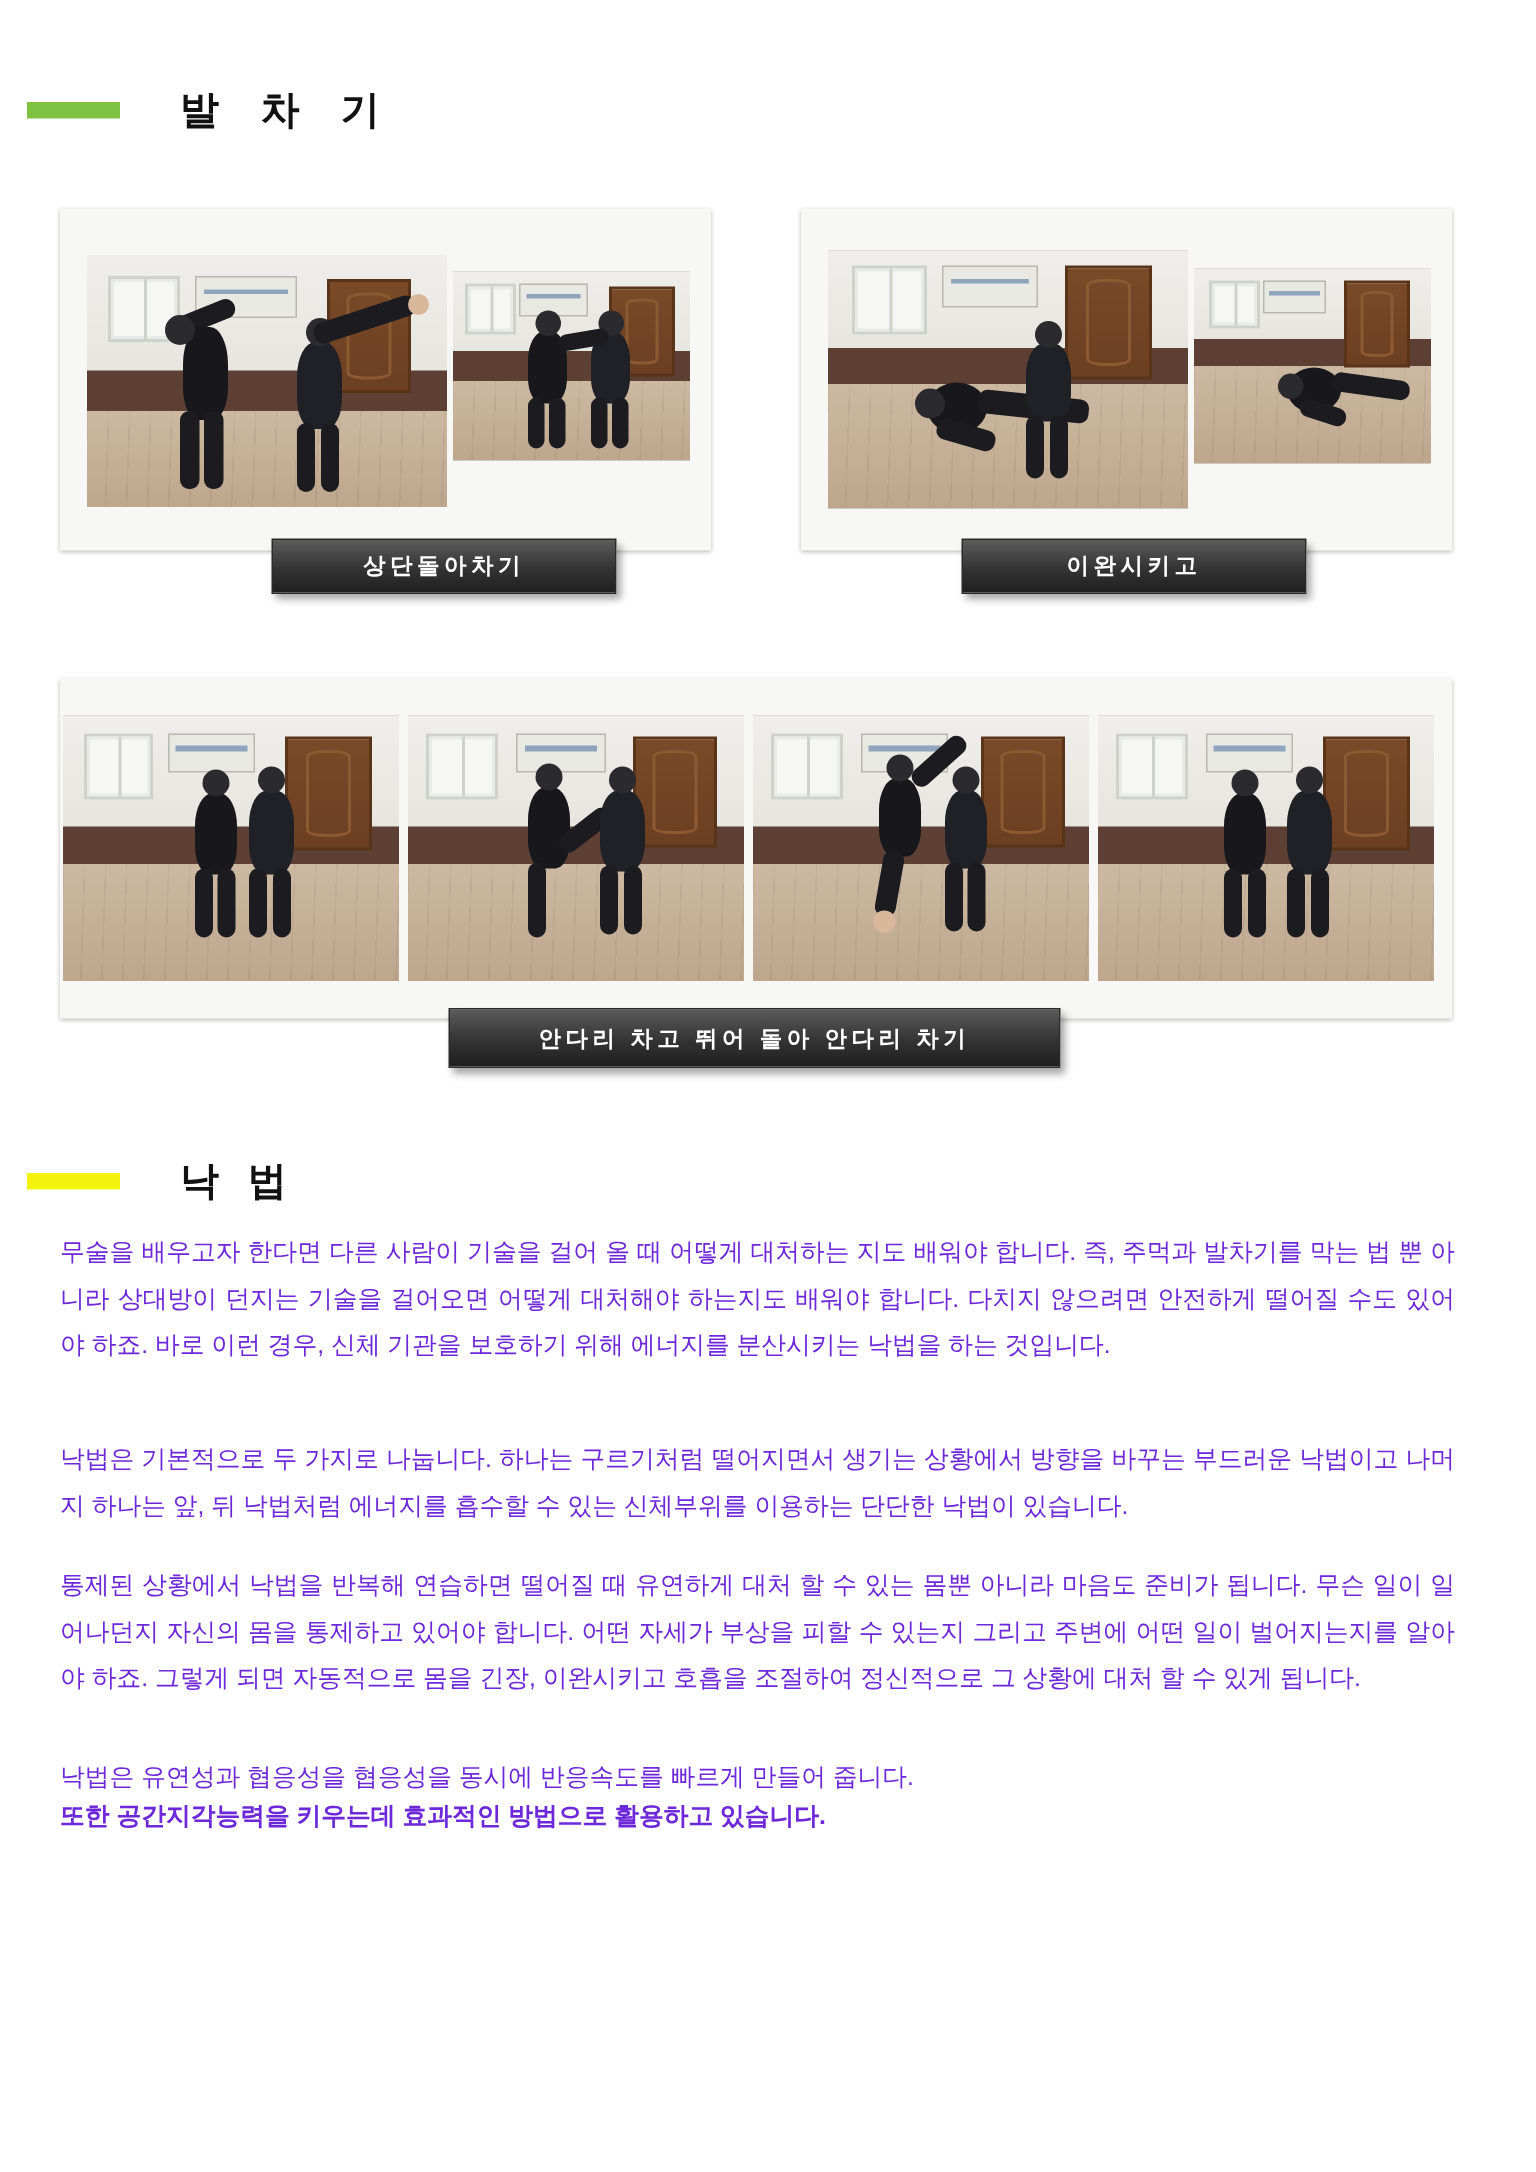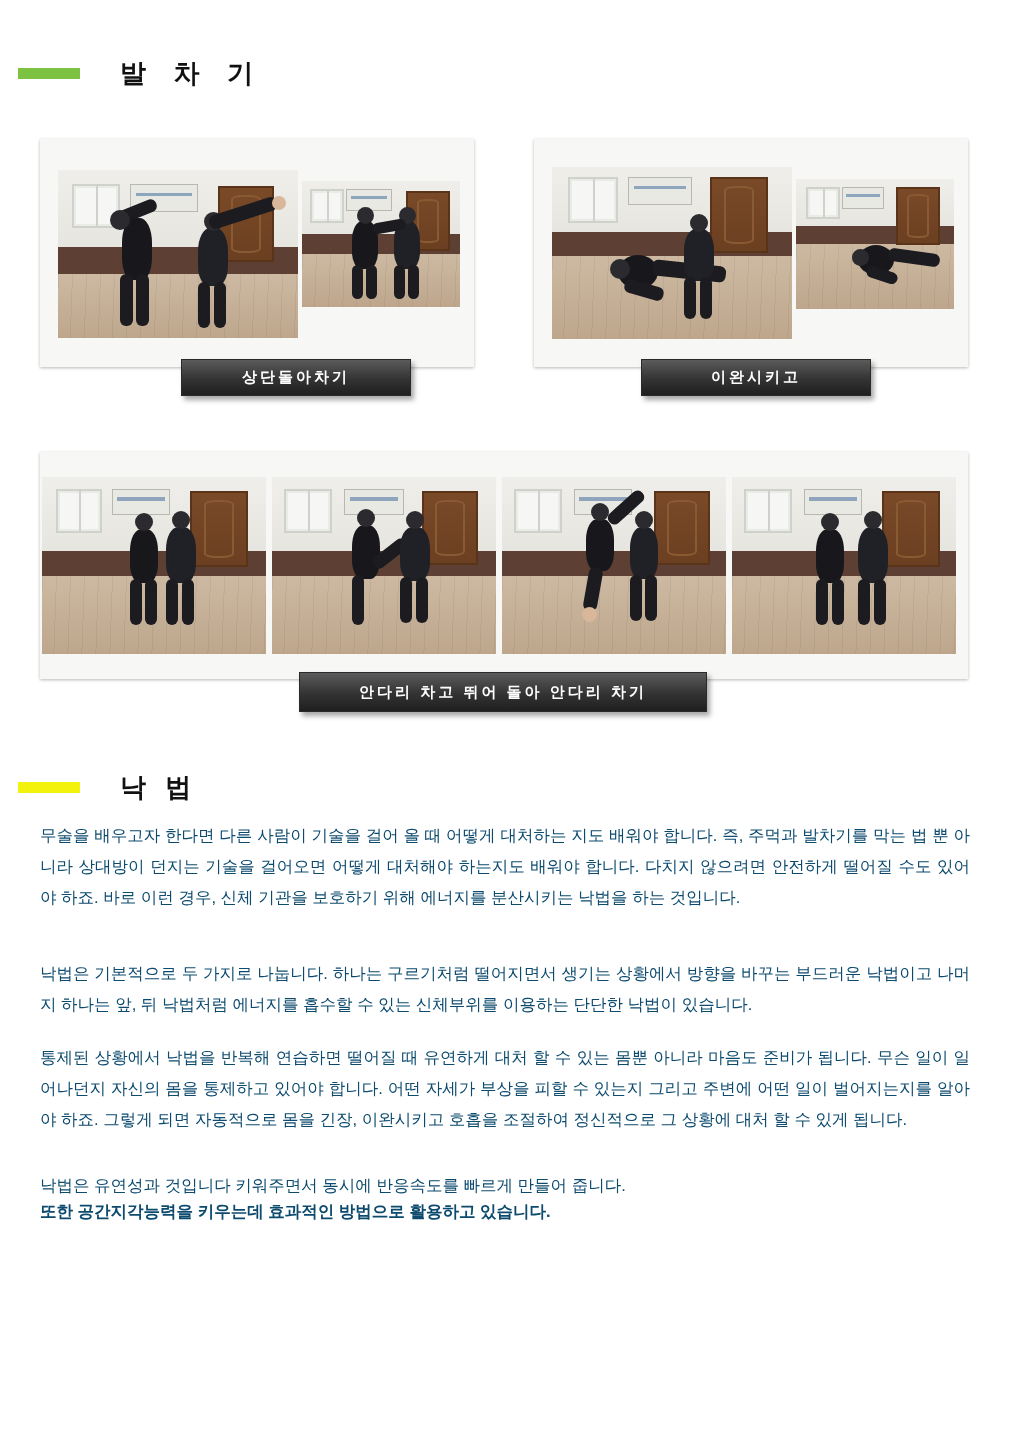--- a/index.html
+++ b/index.html
@@ -155,21 +155,21 @@
   #cap-2 { left: 641px; top: 359px; width: 228px; height: 35px; }
   #cap-3 { left: 299px; top: 672px; width: 406px; height: 38px; }
 
   
   .body-text {
     position: absolute;
     left: 40px;
     width: 930px;
     font-size: 16.5px;
     line-height: 31px;
-    color: #0c4a6e;
+    color: #6d28d9;
     text-align: justify;
   }
   #para-1 { top: 820px; }
   #para-2 { top: 958px; }
   #para-3 { top: 1042px; }
   #para-4 { top: 1170px; }
   #para-5 { top: 1196px; font-weight: bold; }
 </style>
 </head>
 <body>
@@ -352,14 +352,14 @@
 <div class="caption" id="cap-3">안다리 차고 뛰어 돌아 안다리 차기</div>
 
 <div class="section-head" id="head-fall">
   <div class="head-rule yellow"></div>
   <div class="head-title">낙 법</div>
 </div>
 
 <div class="body-text" id="para-1">무술을 배우고자 한다면 다른 사람이 기술을 걸어 올 때 어떻게 대처하는 지도 배워야 합니다. 즉, 주먹과 발차기를 막는 법 뿐 아니라 상대방이 던지는 기술을 걸어오면 어떻게 대처해야 하는지도 배워야 합니다. 다치지 않으려면 안전하게 떨어질 수도 있어야 하죠. 바로 이런 경우, 신체 기관을 보호하기 위해 에너지를 분산시키는 낙법을 하는 것입니다.</div>
 <div class="body-text" id="para-2"> 낙법은 기본적으로 두 가지로 나눕니다. 하나는 구르기처럼 떨어지면서 생기는 상황에서 방향을 바꾸는 부드러운 낙법이고 나머지 하나는 앞, 뒤 낙법처럼 에너지를 흡수할 수 있는 신체부위를 이용하는 단단한 낙법이 있습니다.</div>
 <div class="body-text" id="para-3">통제된 상황에서 낙법을 반복해 연습하면 떨어질 때 유연하게 대처 할 수 있는 몸뿐 아니라 마음도 준비가 됩니다. 무슨 일이 일어나던지 자신의 몸을 통제하고 있어야 합니다. 어떤 자세가 부상을 피할 수 있는지 그리고 주변에 어떤 일이 벌어지는지를 알아야 하죠. 그렇게 되면 자동적으로 몸을 긴장, 이완시키고 호흡을 조절하여 정신적으로 그 상황에 대처 할 수 있게 됩니다.</div>
-<div class="body-text" id="para-4">낙법은 유연성과 것입니다 키워주면서 동시에 반응속도를 빠르게 만들어 줍니다.</div>
+<div class="body-text" id="para-4">낙법은 유연성과 협응성을 협응성을 동시에 반응속도를 빠르게 만들어 줍니다.</div>
 <div class="body-text" id="para-5">또한 공간지각능력을 키우는데 효과적인 방법으로 활용하고 있습니다.</div>
 
 </body></html>

